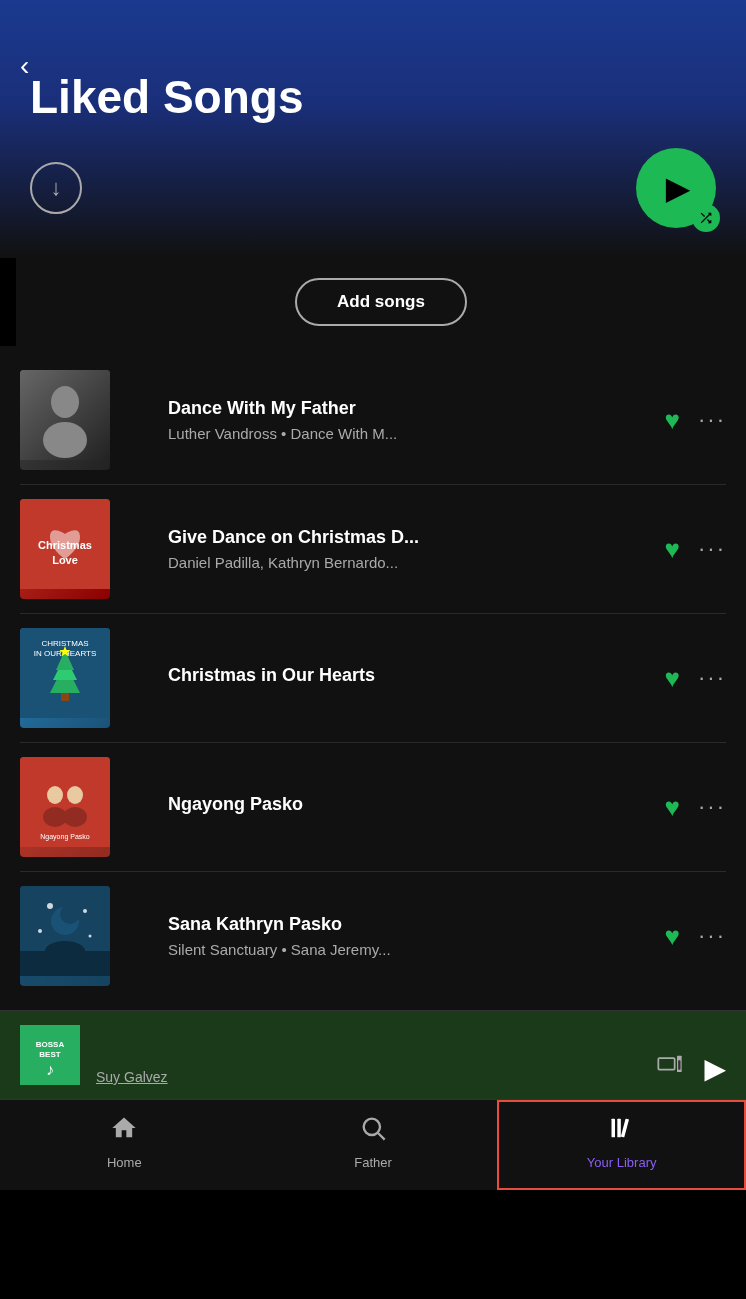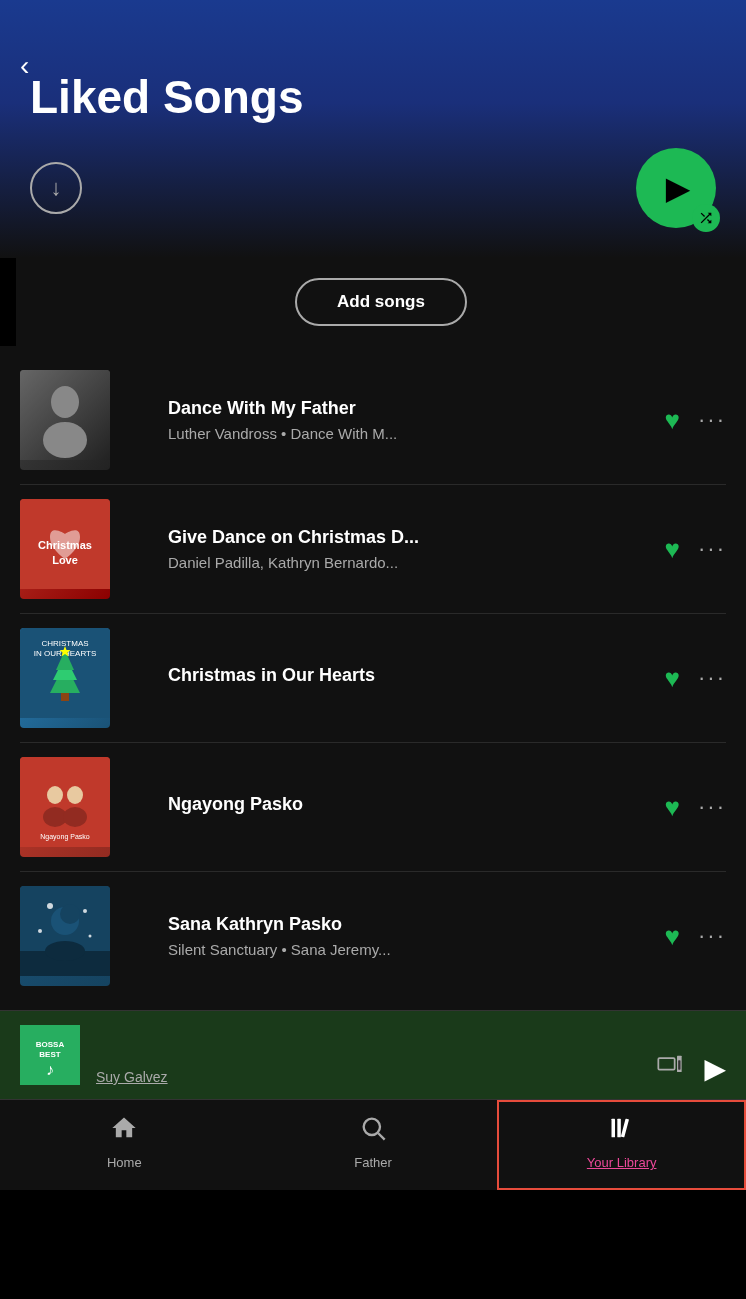--- a/index.html
+++ b/index.html
@@ -495,15 +495,15 @@
   <div class="nav-item active" style="outline: 2px solid #e74c3c; outline-offset: -2px;">
     <span class="nav-icon">
       <svg width="28" height="28" viewBox="0 0 24 24" fill="white">
 
         <rect x="3" y="4" width="3" height="16" rx="0.5"></rect>
         <rect x="8" y="4" width="3" height="16" rx="0.5"></rect>
 
         <rect x="13" y="4" width="3" height="16" rx="0.5" transform="rotate(15 14.5 12)"></rect>
       </svg>
     </span>
-    <span class="nav-label" style="color:#ec4899;text-decoration:underline;">Your Library</span>
+    <span class="nav-label" style="color:#8b5cf6;">Your Library</span>
   </div>
 </div>
 
 </body></html>

